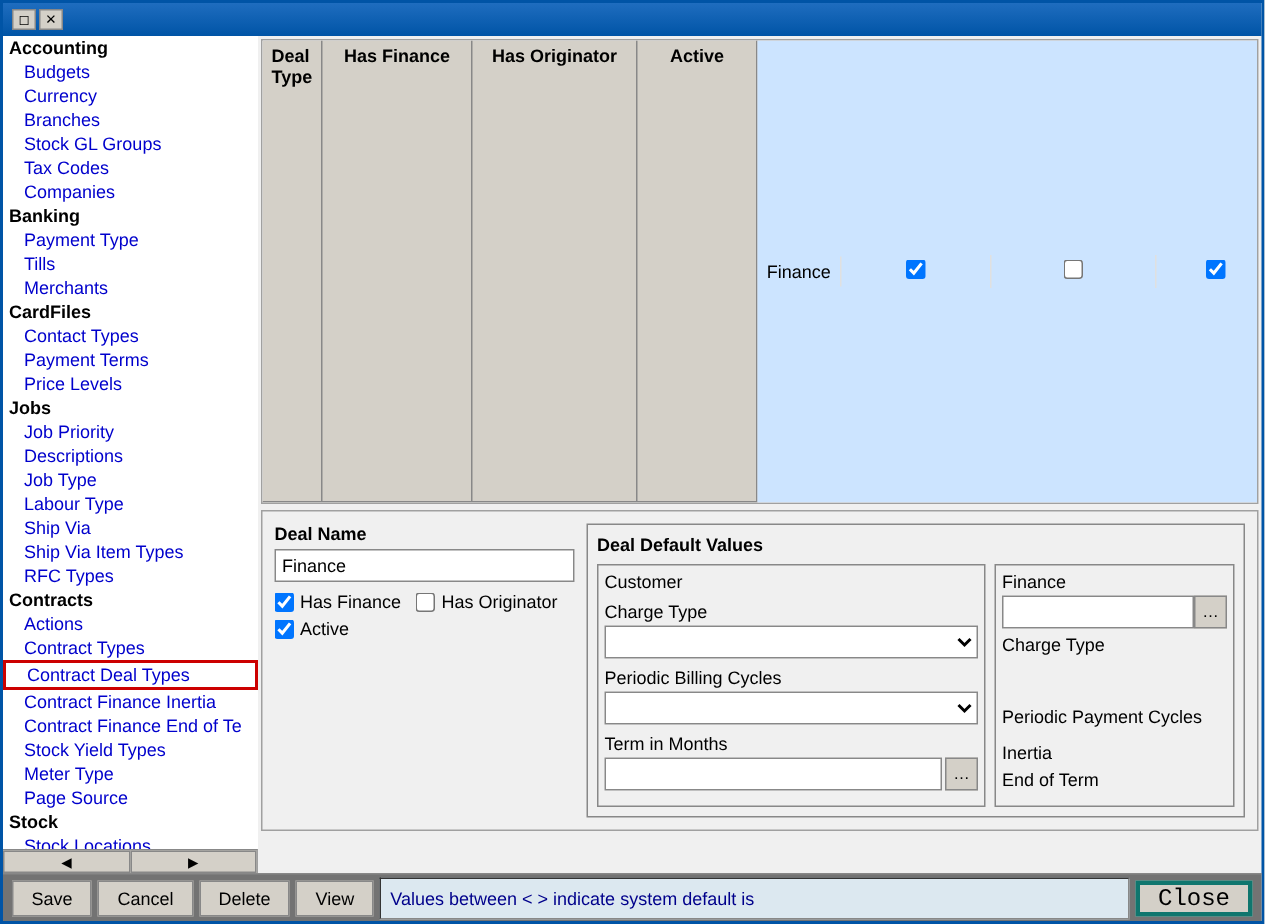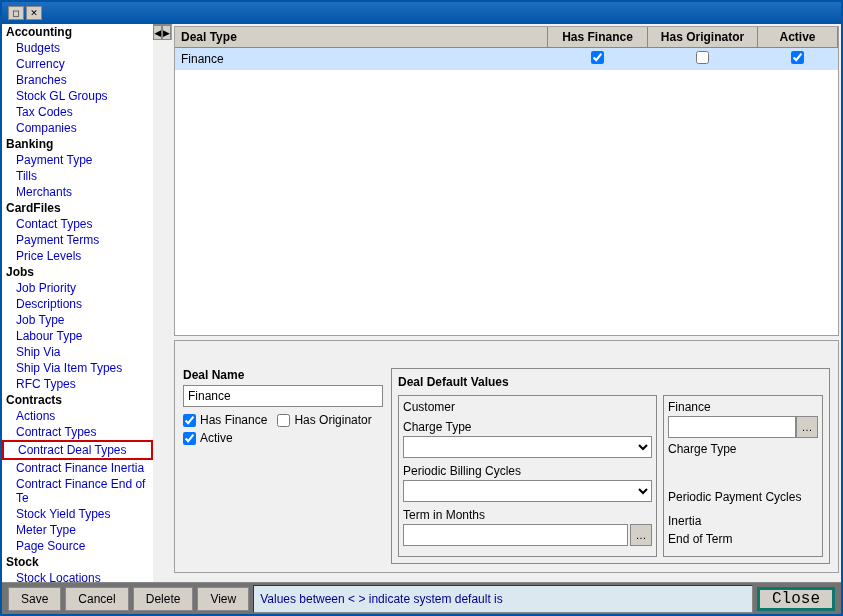--- a/index.html
+++ b/index.html
@@ -9,21 +9,21 @@
     .title-bar-title { font-size: 12px; font-weight: bold; }
     .title-bar-controls { display: flex; gap: 2px; }
     .title-bar-btn { width: 16px; height: 14px; background: #d4d0c8; border: 1px solid #888; font-size: 9px; cursor: pointer; display: flex; align-items: center; justify-content: center; color: #000; }
     .main-content { display: flex; flex: 1; overflow: hidden; }
     .sidebar-group { font-weight: bold; color: #000; padding: 1px 4px; font-size: 12px; }
     .sidebar-item { padding: 1px 4px 1px 14px; color: #0000cc; cursor: pointer; font-size: 12px; }
     .sidebar-item.selected { background: white; border: 2px solid #cc0000; color: #0000cc; }
     
     .right-panel { flex: 1; display: flex; flex-direction: column; overflow: hidden; }
     
-    .grid-area { flex: 1; background: white; border: 1px solid #a0a0a0; margin: 2px; overflow: hidden; display: flex; flex-direction: column; max-height: 310px; }
+    .grid-area { flex: 1; background: white; border: 1px solid #a0a0a0; margin: 2px; overflow: hidden; display: flex; flex-direction: row; max-height: 310px; }
     .grid-header { display: flex; background: #d4d0c8; border-bottom: 1px solid #888; }
     .grid-header-cell { padding: 3px 6px; border-right: 1px solid #888; font-weight: bold; color: #000; flex-shrink: 0; }
     .grid-header-cell.deal-type { flex: 1; }
     .grid-header-cell.has-finance { width: 100px; text-align: center; }
     .grid-header-cell.has-originator { width: 110px; text-align: center; }
     .grid-header-cell.active { width: 80px; text-align: center; }
     .grid-row { display: flex; align-items: center; background: #cce4ff; cursor: pointer; }
     .grid-cell { padding: 3px 6px; border-right: 1px solid #e0e0e0; flex-shrink: 0; }
     .grid-cell.deal-type { flex: 1; color: #000; }
     .grid-cell.has-finance { width: 100px; text-align: center; }
@@ -44,23 +44,23 @@
     .field-input input { flex: 1; height: 22px; font-size: 12px; border: 1px solid #888; background: white; padding: 2px 4px; }
     .btn-dots { width: 22px; height: 22px; background: #d4d0c8; border: 1px solid #888; cursor: pointer; font-size: 11px; display: flex; align-items: center; justify-content: center; }
     .finance-input { display: flex; align-items: center; justify-content: flex-end; margin-bottom: 4px; }
     .static-label { font-size: 12px; color: #000; margin-bottom: 4px; }
     
     .bottom-bar { background: #737373; border-top: 1px solid #888; padding: 4px 6px; display: flex; align-items: center; gap: 4px; height: 32px; flex-shrink: 0; }
     .bottom-btn { height: 24px; padding: 0 12px; background: #d4d0c8; border: 1px solid #888; cursor: pointer; font-size: 12px; color: #000; }
     .bottom-btn.cancel { border: 1px solid #888; }
     .status-text { flex: 1; padding: 2px 6px; font-size: 12px; background: #dce8f0; border: 1px inset #888; color: #00008b; height: 28px; display: flex; align-items: center; }
     .close-btn { height: 24px; padding: 0 12px; background: #d4d0c8; border: 3px solid #0f766e; cursor: pointer; font-size: 16px; font-family: Liberation Mono, monospace; }
-    .form-section { display: flex; gap: 8px; margin-top: 19px; }
+    .form-section { display: flex; gap: 8px; }
     .left-form { min-width: 200px; }
-    .sidebar-wrapper { display: flex; flex-direction: row; width: 170px; flex-shrink: 0; }
+    .sidebar-wrapper { display: flex; flex-direction: column; width: 170px; flex-shrink: 0; }
     .sidebar-content { flex: 1; overflow-y: auto; background: white; }
     .sidebar-bottom-arrows { display: flex; background: #d4d0c8; border-right: 1px solid #a0a0a0; border-top: 1px solid #888; height: 16px; }
     .horiz-arrow { flex: 1; display: flex; align-items: center; justify-content: center; cursor: pointer; font-size: 9px; background: #d4d0c8; border: 1px solid #888; }
   </style>
 </head>
 <body>
 
 <div class="window">
 
   <div class="title-bar">

